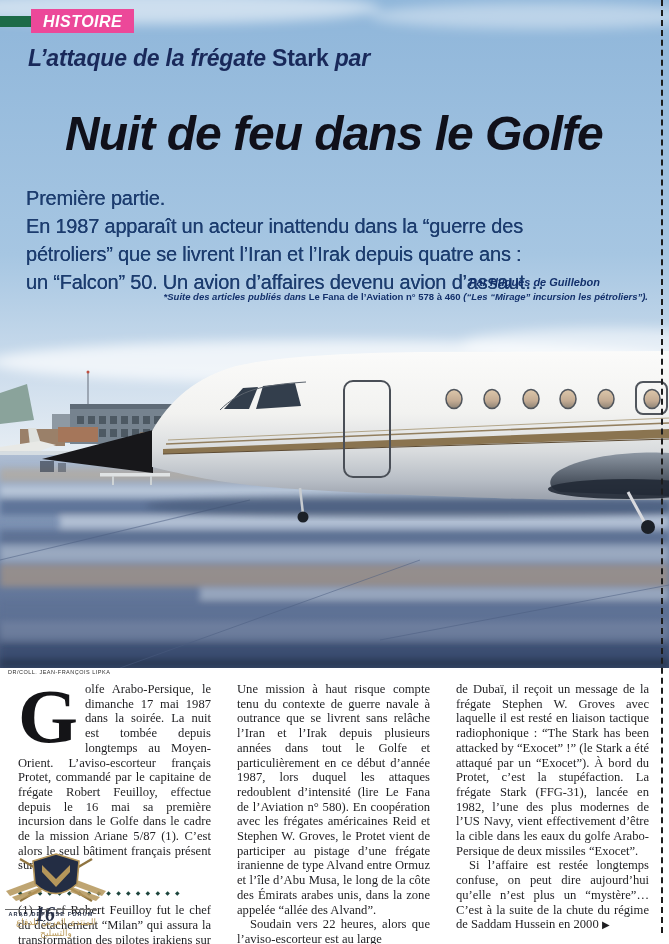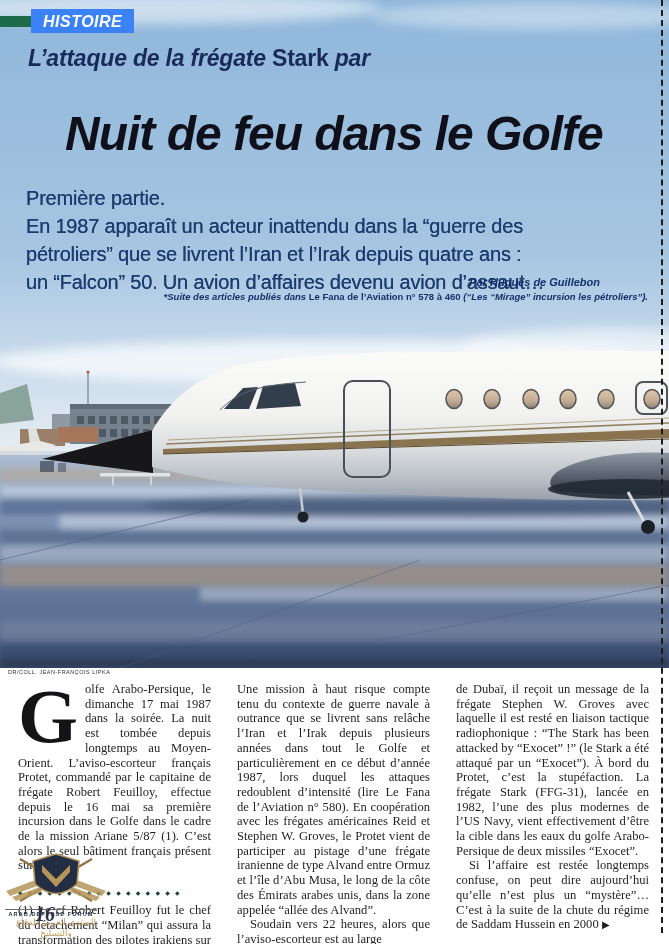--- a/index.html
+++ b/index.html
@@ -17,21 +17,21 @@
     position:absolute; left:8px; top:669px;
     font-size:5.5px; letter-spacing:.5px; color:#2e2e2e;
     font-family:"Liberation Sans", sans-serif;
   }
   
   .banner { position:absolute; left:0; top:9px; height:24px; z-index:3; }
   .banner-strip {
     position:absolute; left:0; top:7px; width:31px; height:11px; background:#1d6b48;
   }
   .banner-box {
-    position:absolute; left:31px; top:0; height:24px; background:#3b82f6;
+    position:absolute; left:31px; top:0; height:24px; background:#ec4899;
     padding:2px 12px 0 12px; display:flex; align-items:center;
   }
   .banner-box span {
     color:#ffffff; font-weight:bold; font-style:italic;
     font-size:16px; letter-spacing:.5px;
   }
   .kicker {
     position:absolute; left:28px; top:45px; z-index:3;
     color:#19295a; font-weight:bold; font-style:italic;
     font-size:23px; line-height:27px; letter-spacing:-0.2px;

